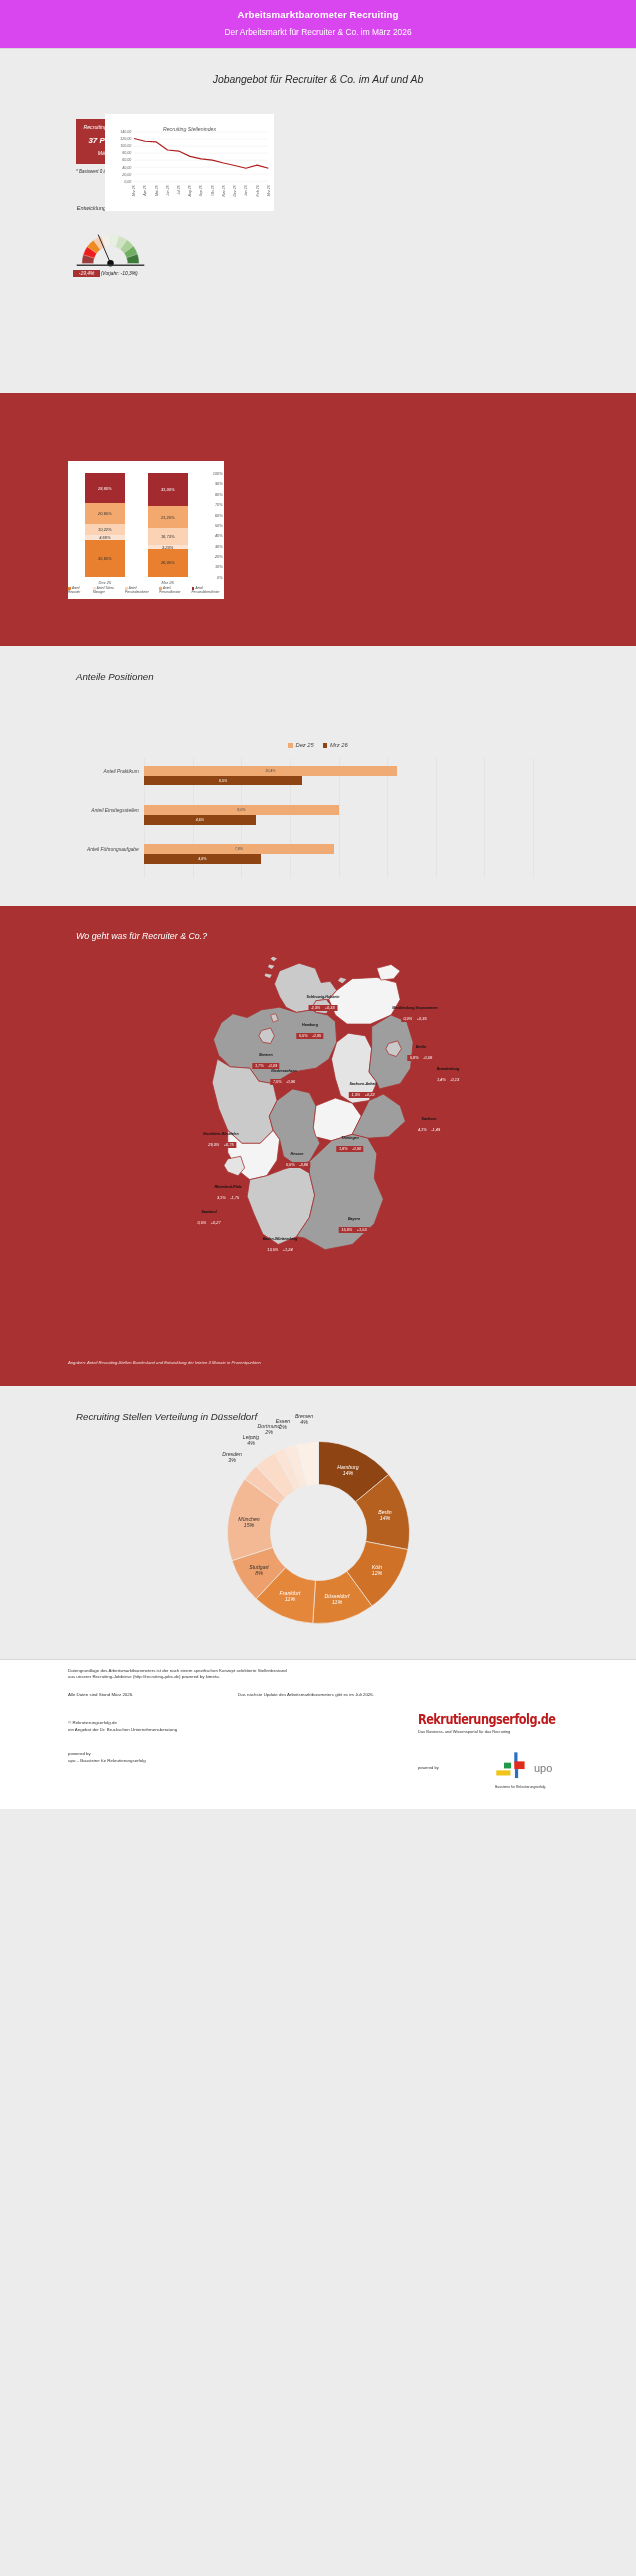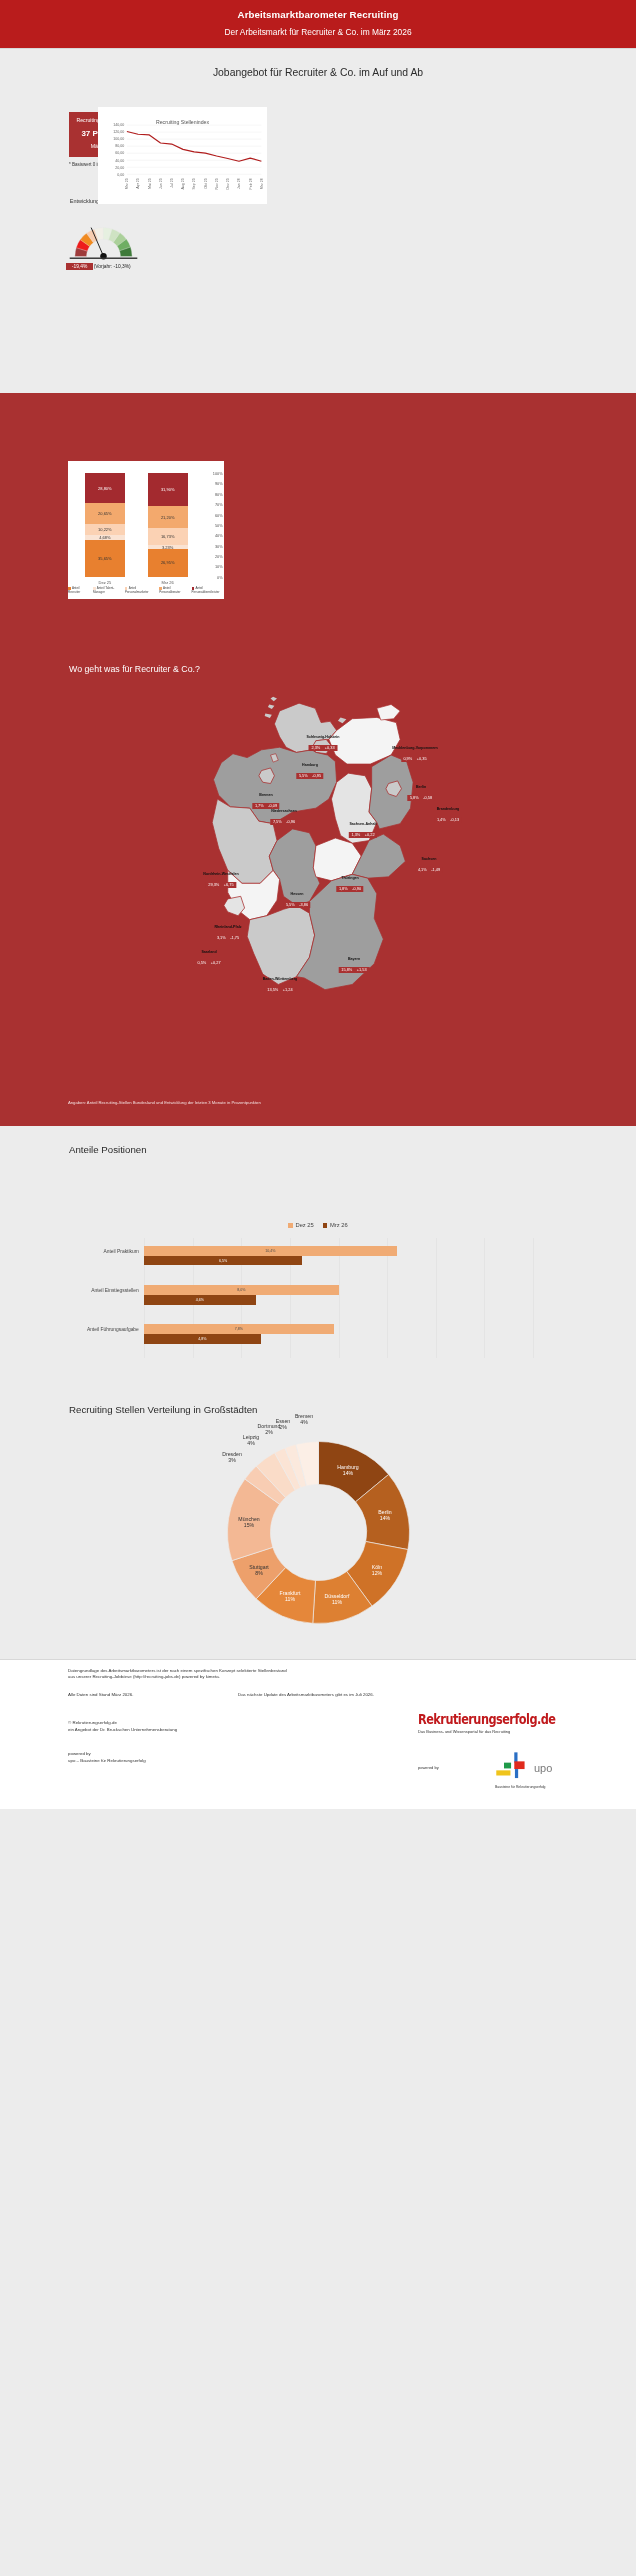--- a/index.html
+++ b/index.html
@@ -8,41 +8,41 @@
     width: 636px;
     font-family: "Liberation Sans", sans-serif;
     background: #ececec;
     color: #222;
     -webkit-font-smoothing: antialiased;
   }
   .page { width:636px; }
 
   
   .header {
-    background:#b91c1c;
+    background:#d946ef;
     padding: 9px 0 11.7px 0;
     text-align:center;
     border-bottom: 0.6px solid #d8d8d8;
   }
   .header h1 {
     margin:0 0 6.5px 0;
     font-size:9.7px;
     font-weight:bold;
     color:#fff;
     letter-spacing:0.1px;
   }
   .header h2 {
     margin:0;
     font-size:8.4px;
     font-weight:normal;
     color:#fff;
   }
 
   
-  .section { padding: 1px; position:relative; }
+  .section { padding: 8px; position:relative;font-style:italic; }
   .sec-light { background:#ececec; }
   .sec-red   { background:#a93131; }
   .sec-title {
     font-size: 9.7px;
     font-weight: normal;
     color: #2b2b2b;
     padding: 17px 0 0 68px;
     margin:0;
   }
   .sec-title.center { text-align:center; padding-left:0; font-size:10.4px; }
@@ -317,135 +317,20 @@
       <div class="stack-legend" id="stack-legend">
           <span><i style="background:#e8802f"></i>Anteil Recruiter</span>
           <span><i style="background:#fae3d3"></i>Anteil Talent-Manager</span>
           <span><i style="background:#fbd2b4"></i>Anteil Personalmarketer</span>
           <span><i style="background:#f3a96d"></i>Anteil Personalberater</span>
           <span><i style="background:#a32a2f"></i>Anteil Personaldienstleister</span>
         </div>
     </div>
   </div>
 
-  <div class="section sec-red" id="sec-map">
-    <h3 class="sec-title onred">Wo geht was für Recruiter &amp; Co.?</h3>
-    <div class="map-wrap">
-      <svg viewBox="0 0 420 560" width="273" height="363" style="position:absolute;left:182px;top:0;">
-        <g stroke="#a93131" stroke-width="1.2" stroke-linejoin="round">
-
-          <path fill="#cacaca" d="M150 40 L180 28 L205 36 L214 58 L228 56 L238 70 L226 84 L206 86 L200 100 L176 104 L160 96 L150 80 L142 60 Z"></path>
-
-          <path fill="#cacaca" stroke="none" d="M140 18 l6 3 -5 4 -5 -4z M134 30 l8 2 -4 5 -6 -3z M128 44 l10 2 -3 5 -8 -3z"></path>
-          <path fill="#cacaca" stroke="none" d="M244 50 l9 3 -6 6 -7 -4z"></path>
-
-          <path fill="#f4f4f4" d="M238 70 L262 52 L300 50 L330 58 L336 84 L322 108 L290 122 L254 122 L236 108 L226 84 Z"></path>
-          <path fill="#f4f4f4" stroke="#a93131" stroke-width="1" d="M300 36 l22 -6 14 10 -10 12 -20 2z"></path>
-
-          <path fill="#cacaca" d="M206 86 L222 84 L230 94 L222 106 L206 104 L200 96 Z"></path>
-
-          <path fill="#9e9e9e" d="M60 120 L78 106 L100 112 L122 100 L150 96 L176 104 L200 100 L206 104 L224 108 L236 118 L238 150 L226 176 L206 190 L170 196 L140 214 L118 210 L104 190 L74 188 L56 170 L48 146 Z"></path>
-
-          <path fill="#cacaca" d="M122 132 L136 128 L142 140 L136 152 L124 150 L118 140 Z"></path>
-          <path fill="#cacaca" stroke="#a93131" stroke-width="1" d="M136 108 l8 -2 4 10 -8 3z"></path>
-
-          <path fill="#e4e4e4" d="M238 150 L256 136 L282 140 L292 160 L288 196 L300 212 L288 240 L262 244 L244 232 L236 206 L230 176 Z"></path>
-
-          <path fill="#9e9e9e" d="M292 126 L322 108 L346 118 L356 150 L352 190 L336 214 L304 222 L300 212 L288 196 L292 160 Z"></path>
-
-          <path fill="#cacaca" d="M318 152 L332 148 L338 160 L330 172 L318 168 L314 160 Z"></path>
-
-          <path fill="#cacaca" d="M54 176 L74 188 L104 190 L118 210 L140 214 L146 240 L134 264 L140 286 L120 306 L92 306 L70 286 L56 252 L46 212 Z"></path>
-
-          <path fill="#9e9e9e" d="M146 240 L170 222 L196 228 L206 248 L202 282 L212 306 L196 334 L176 340 L156 326 L150 300 L140 286 L134 264 Z"></path>
-
-          <path fill="#f4f4f4" d="M206 248 L236 236 L262 244 L276 264 L262 292 L230 302 L206 296 L202 282 Z"></path>
-
-          <path fill="#9e9e9e" d="M276 264 L288 240 L310 230 L336 248 L344 272 L318 296 L286 298 L262 292 Z"></path>
-
-          <path fill="#f4f4f4" d="M70 286 L92 306 L120 306 L140 286 L150 300 L146 332 L130 356 L104 362 L84 346 L70 320 Z"></path>
-
-          <path fill="#e4e4e4" d="M70 330 L90 326 L96 344 L86 356 L70 350 L64 340 Z"></path>
-
-          <path fill="#cacaca" d="M104 362 L130 356 L156 346 L176 340 L196 352 L204 386 L196 420 L176 450 L148 462 L124 446 L110 414 L100 388 Z"></path>
-
-          <path fill="#9e9e9e" d="M196 334 L230 302 L262 292 L286 298 L300 322 L296 360 L310 392 L296 430 L262 462 L220 470 L188 452 L176 450 L196 420 L204 386 L196 352 Z"></path>
-        </g>
-      </svg>
-
-      <div id="map-labels">
-          <div class="mlabel" style="left: 323px; top: 51px;"><span class="nm">Schleswig-Holstein</span><span class="vals">
-              <span>2,3%</span>
-              <span>+0,33</span>
-            </span></div>
-          <div class="mlabel" style="left: 415px; top: 62px;"><span class="nm">Mecklenburg-Vorpommern</span><span class="vals">
-              <span>0,9%</span>
-              <span>+0,35</span>
-            </span></div>
-          <div class="mlabel" style="left: 310px; top: 79px;"><span class="nm">Hamburg</span><span class="vals">
-              <span>5,5%</span>
-              <span>-0,95</span>
-            </span></div>
-          <div class="mlabel" style="left: 266px; top: 109px;"><span class="nm">Bremen</span><span class="vals">
-              <span>1,7%</span>
-              <span>-0,09</span>
-            </span></div>
-          <div class="mlabel" style="left: 284px; top: 125px;"><span class="nm">Niedersachsen</span><span class="vals">
-              <span>7,5%</span>
-              <span>-0,96</span>
-            </span></div>
-          <div class="mlabel" style="left: 421px; top: 101px;"><span class="nm">Berlin</span><span class="vals">
-              <span>5,8%</span>
-              <span>-0,58</span>
-            </span></div>
-          <div class="mlabel" style="left: 448px; top: 123px;"><span class="nm">Brandenburg</span><span class="vals">
-              <span>1,4%</span>
-              <span>-0,13</span>
-            </span></div>
-          <div class="mlabel" style="left: 363px; top: 138px;"><span class="nm">Sachsen-Anhalt</span><span class="vals">
-              <span>1,3%</span>
-              <span>+0,22</span>
-            </span></div>
-          <div class="mlabel" style="left: 429px; top: 173px;"><span class="nm">Sachsen</span><span class="vals">
-              <span>4,1%</span>
-              <span>-1,49</span>
-            </span></div>
-          <div class="mlabel" style="left: 221px; top: 188px;"><span class="nm">Nordrhein-Westfalen</span><span class="vals">
-              <span>29,3%</span>
-              <span>+6,75</span>
-            </span></div>
-          <div class="mlabel" style="left: 297px; top: 208px;"><span class="nm">Hessen</span><span class="vals">
-              <span>5,5%</span>
-              <span>-3,86</span>
-            </span></div>
-          <div class="mlabel" style="left: 350px; top: 192px;"><span class="nm">Thüringen</span><span class="vals">
-              <span>1,8%</span>
-              <span>-0,90</span>
-            </span></div>
-          <div class="mlabel" style="left: 228px; top: 241px;"><span class="nm">Rheinland-Pfalz</span><span class="vals">
-              <span>3,1%</span>
-              <span>-1,75</span>
-            </span></div>
-          <div class="mlabel" style="left: 209px; top: 266px;"><span class="nm">Saarland</span><span class="vals">
-              <span>0,5%</span>
-              <span>+0,27</span>
-            </span></div>
-          <div class="mlabel" style="left: 280px; top: 293px;"><span class="nm">Baden-Württemberg</span><span class="vals">
-              <span>13,5%</span>
-              <span>+1,24</span>
-            </span></div>
-          <div class="mlabel" style="left: 354px; top: 273px;"><span class="nm">Bayern</span><span class="vals">
-              <span>15,8%</span>
-              <span>+1,53</span>
-            </span></div>
-        </div>
-    </div>
-    <div class="map-note">Angaben: Anteil Recruiting-Stellen Bundesland und Entwicklung der letzten 3 Monate in Prozentpunkten</div>
-  </div>
-
   <div class="section sec-light" id="sec-pos">
     <h3 class="sec-title">Anteile Positionen</h3>
     <div class="pos-legend" id="pos-legend">
         <span><i style="background:#f0ab74"></i>Dez 25</span>
         <span><i style="background:#8f4513"></i>Mrz 26</span>
       </div>
     <div class="pos-plot">
       <div class="pos-grid" id="pos-grid">
           <span style="left: 0%;"></span>
           <span style="left: 12.5%;"></span>
@@ -482,22 +367,137 @@
               <span>7,8%</span>
             </div>
             <div class="pos-bar dark" style="width: 30%;">
               <span>4,8%</span>
             </div>
           </div>
         </div>
     </div>
   </div>
 
+  <div class="section sec-red" id="sec-map">
+    <h3 class="sec-title onred">Wo geht was für Recruiter &amp; Co.?</h3>
+    <div class="map-wrap">
+      <svg viewBox="0 0 420 560" width="273" height="363" style="position:absolute;left:182px;top:0;">
+        <g stroke="#a93131" stroke-width="1.2" stroke-linejoin="round">
+
+          <path fill="#cacaca" d="M150 40 L180 28 L205 36 L214 58 L228 56 L238 70 L226 84 L206 86 L200 100 L176 104 L160 96 L150 80 L142 60 Z"></path>
+
+          <path fill="#cacaca" stroke="none" d="M140 18 l6 3 -5 4 -5 -4z M134 30 l8 2 -4 5 -6 -3z M128 44 l10 2 -3 5 -8 -3z"></path>
+          <path fill="#cacaca" stroke="none" d="M244 50 l9 3 -6 6 -7 -4z"></path>
+
+          <path fill="#f4f4f4" d="M238 70 L262 52 L300 50 L330 58 L336 84 L322 108 L290 122 L254 122 L236 108 L226 84 Z"></path>
+          <path fill="#f4f4f4" stroke="#a93131" stroke-width="1" d="M300 36 l22 -6 14 10 -10 12 -20 2z"></path>
+
+          <path fill="#cacaca" d="M206 86 L222 84 L230 94 L222 106 L206 104 L200 96 Z"></path>
+
+          <path fill="#9e9e9e" d="M60 120 L78 106 L100 112 L122 100 L150 96 L176 104 L200 100 L206 104 L224 108 L236 118 L238 150 L226 176 L206 190 L170 196 L140 214 L118 210 L104 190 L74 188 L56 170 L48 146 Z"></path>
+
+          <path fill="#cacaca" d="M122 132 L136 128 L142 140 L136 152 L124 150 L118 140 Z"></path>
+          <path fill="#cacaca" stroke="#a93131" stroke-width="1" d="M136 108 l8 -2 4 10 -8 3z"></path>
+
+          <path fill="#e4e4e4" d="M238 150 L256 136 L282 140 L292 160 L288 196 L300 212 L288 240 L262 244 L244 232 L236 206 L230 176 Z"></path>
+
+          <path fill="#9e9e9e" d="M292 126 L322 108 L346 118 L356 150 L352 190 L336 214 L304 222 L300 212 L288 196 L292 160 Z"></path>
+
+          <path fill="#cacaca" d="M318 152 L332 148 L338 160 L330 172 L318 168 L314 160 Z"></path>
+
+          <path fill="#cacaca" d="M54 176 L74 188 L104 190 L118 210 L140 214 L146 240 L134 264 L140 286 L120 306 L92 306 L70 286 L56 252 L46 212 Z"></path>
+
+          <path fill="#9e9e9e" d="M146 240 L170 222 L196 228 L206 248 L202 282 L212 306 L196 334 L176 340 L156 326 L150 300 L140 286 L134 264 Z"></path>
+
+          <path fill="#f4f4f4" d="M206 248 L236 236 L262 244 L276 264 L262 292 L230 302 L206 296 L202 282 Z"></path>
+
+          <path fill="#9e9e9e" d="M276 264 L288 240 L310 230 L336 248 L344 272 L318 296 L286 298 L262 292 Z"></path>
+
+          <path fill="#f4f4f4" d="M70 286 L92 306 L120 306 L140 286 L150 300 L146 332 L130 356 L104 362 L84 346 L70 320 Z"></path>
+
+          <path fill="#e4e4e4" d="M70 330 L90 326 L96 344 L86 356 L70 350 L64 340 Z"></path>
+
+          <path fill="#cacaca" d="M104 362 L130 356 L156 346 L176 340 L196 352 L204 386 L196 420 L176 450 L148 462 L124 446 L110 414 L100 388 Z"></path>
+
+          <path fill="#9e9e9e" d="M196 334 L230 302 L262 292 L286 298 L300 322 L296 360 L310 392 L296 430 L262 462 L220 470 L188 452 L176 450 L196 420 L204 386 L196 352 Z"></path>
+        </g>
+      </svg>
+
+      <div id="map-labels">
+          <div class="mlabel" style="left: 323px; top: 51px;"><span class="nm">Schleswig-Holstein</span><span class="vals">
+              <span>2,3%</span>
+              <span>+0,33</span>
+            </span></div>
+          <div class="mlabel" style="left: 415px; top: 62px;"><span class="nm">Mecklenburg-Vorpommern</span><span class="vals">
+              <span>0,9%</span>
+              <span>+0,35</span>
+            </span></div>
+          <div class="mlabel" style="left: 310px; top: 79px;"><span class="nm">Hamburg</span><span class="vals">
+              <span>5,5%</span>
+              <span>-0,95</span>
+            </span></div>
+          <div class="mlabel" style="left: 266px; top: 109px;"><span class="nm">Bremen</span><span class="vals">
+              <span>1,7%</span>
+              <span>-0,09</span>
+            </span></div>
+          <div class="mlabel" style="left: 284px; top: 125px;"><span class="nm">Niedersachsen</span><span class="vals">
+              <span>7,5%</span>
+              <span>-0,96</span>
+            </span></div>
+          <div class="mlabel" style="left: 421px; top: 101px;"><span class="nm">Berlin</span><span class="vals">
+              <span>5,8%</span>
+              <span>-0,58</span>
+            </span></div>
+          <div class="mlabel" style="left: 448px; top: 123px;"><span class="nm">Brandenburg</span><span class="vals">
+              <span>1,4%</span>
+              <span>-0,13</span>
+            </span></div>
+          <div class="mlabel" style="left: 363px; top: 138px;"><span class="nm">Sachsen-Anhalt</span><span class="vals">
+              <span>1,3%</span>
+              <span>+0,22</span>
+            </span></div>
+          <div class="mlabel" style="left: 429px; top: 173px;"><span class="nm">Sachsen</span><span class="vals">
+              <span>4,1%</span>
+              <span>-1,49</span>
+            </span></div>
+          <div class="mlabel" style="left: 221px; top: 188px;"><span class="nm">Nordrhein-Westfalen</span><span class="vals">
+              <span>29,3%</span>
+              <span>+6,75</span>
+            </span></div>
+          <div class="mlabel" style="left: 297px; top: 208px;"><span class="nm">Hessen</span><span class="vals">
+              <span>5,5%</span>
+              <span>-3,86</span>
+            </span></div>
+          <div class="mlabel" style="left: 350px; top: 192px;"><span class="nm">Thüringen</span><span class="vals">
+              <span>1,8%</span>
+              <span>-0,90</span>
+            </span></div>
+          <div class="mlabel" style="left: 228px; top: 241px;"><span class="nm">Rheinland-Pfalz</span><span class="vals">
+              <span>3,1%</span>
+              <span>-1,75</span>
+            </span></div>
+          <div class="mlabel" style="left: 209px; top: 266px;"><span class="nm">Saarland</span><span class="vals">
+              <span>0,5%</span>
+              <span>+0,27</span>
+            </span></div>
+          <div class="mlabel" style="left: 280px; top: 293px;"><span class="nm">Baden-Württemberg</span><span class="vals">
+              <span>13,5%</span>
+              <span>+1,24</span>
+            </span></div>
+          <div class="mlabel" style="left: 354px; top: 273px;"><span class="nm">Bayern</span><span class="vals">
+              <span>15,8%</span>
+              <span>+1,53</span>
+            </span></div>
+        </div>
+    </div>
+    <div class="map-note">Angaben: Anteil Recruiting-Stellen Bundesland und Entwicklung der letzten 3 Monate in Prozentpunkten</div>
+  </div>
+
   <div class="section sec-light" id="sec-donut">
-    <h3 class="sec-title">Recruiting Stellen Verteilung in Großstädten</h3>
+    <h3 class="sec-title">Recruiting Stellen Verteilung in Düsseldorf</h3>
     <div class="donut-wrap">
       <svg viewBox="0 0 300 300" width="195" height="195" style="position:absolute;left:221px;top:0;">
         <g id="donut-slices" transform="translate(150,150)">
             <path d="M 0.00 -140.00 A 140 140 0 0 1 107.87 -89.24 L 57.02 -47.17 A 74 74 0 0 0 0.00 -74.00 Z" fill="#8f4513" stroke="#ececec" stroke-width="1"></path>
             <path d="M 107.87 -89.24 A 140 140 0 0 1 137.52 26.23 L 72.69 13.87 A 74 74 0 0 0 57.02 -47.17 Z" fill="#b5601f" stroke="#ececec" stroke-width="1"></path>
             <path d="M 137.52 26.23 A 140 140 0 0 1 82.29 113.26 L 43.50 59.87 A 74 74 0 0 0 72.69 13.87 Z" fill="#cf7227" stroke="#ececec" stroke-width="1"></path>
             <path d="M 82.29 113.26 A 140 140 0 0 1 -8.79 139.72 L -4.65 73.85 A 74 74 0 0 0 43.50 59.87 Z" fill="#dd8032" stroke="#ececec" stroke-width="1"></path>
             <path d="M -8.79 139.72 A 140 140 0 0 1 -95.84 102.06 L -50.66 53.94 A 74 74 0 0 0 -4.65 73.85 Z" fill="#e5873a" stroke="#ececec" stroke-width="1"></path>
             <path d="M -95.84 102.06 A 140 140 0 0 1 -133.15 43.26 L -70.38 22.87 A 74 74 0 0 0 -50.66 53.94 Z" fill="#eda06b" stroke="#ececec" stroke-width="1"></path>
             <path d="M -133.15 43.26 A 140 140 0 0 1 -113.26 -82.29 L -59.87 -43.50 A 74 74 0 0 0 -70.38 22.87 Z" fill="#f3b894" stroke="#ececec" stroke-width="1"></path>

